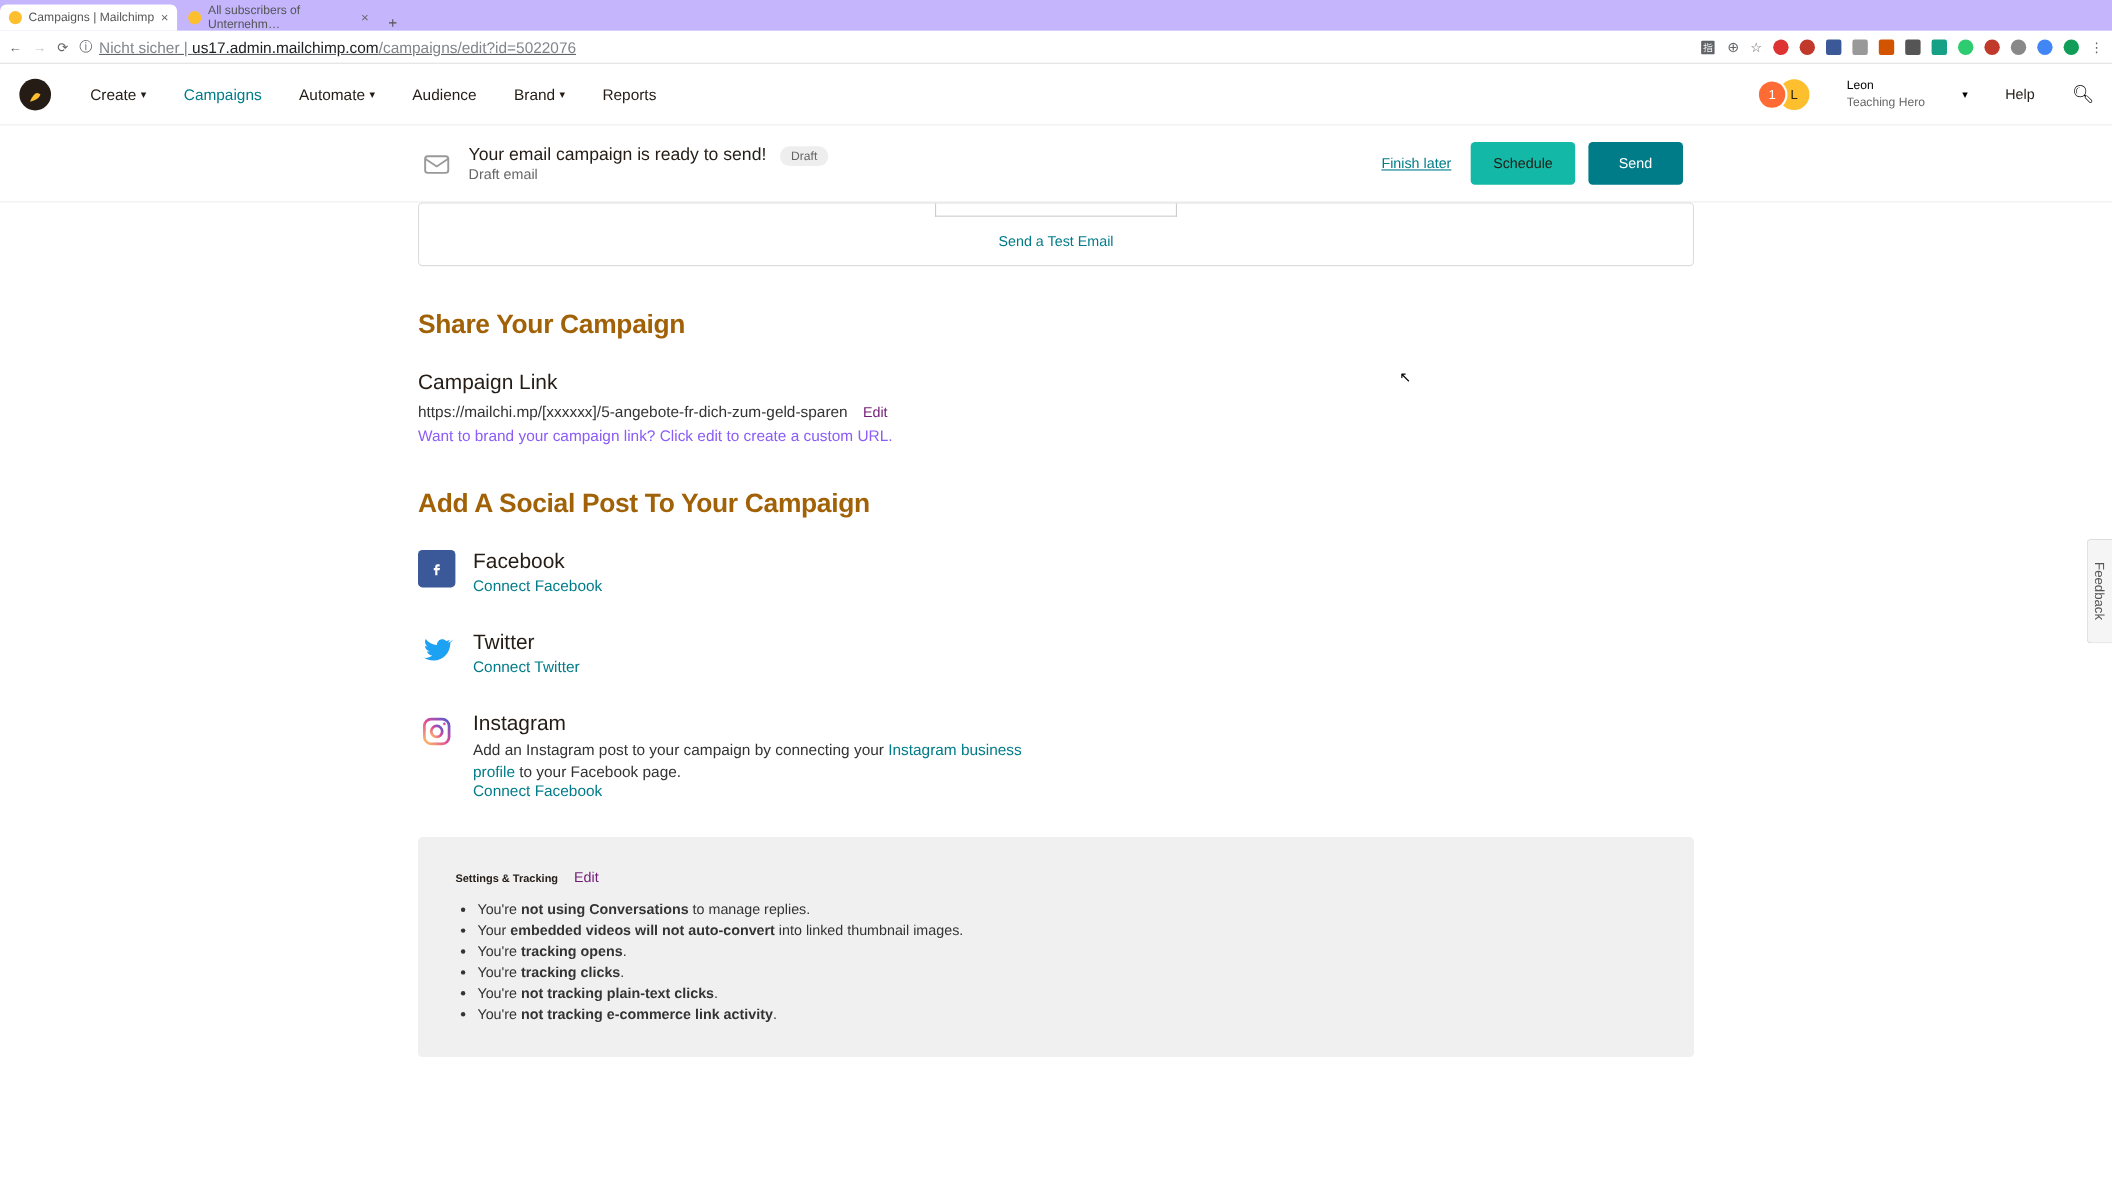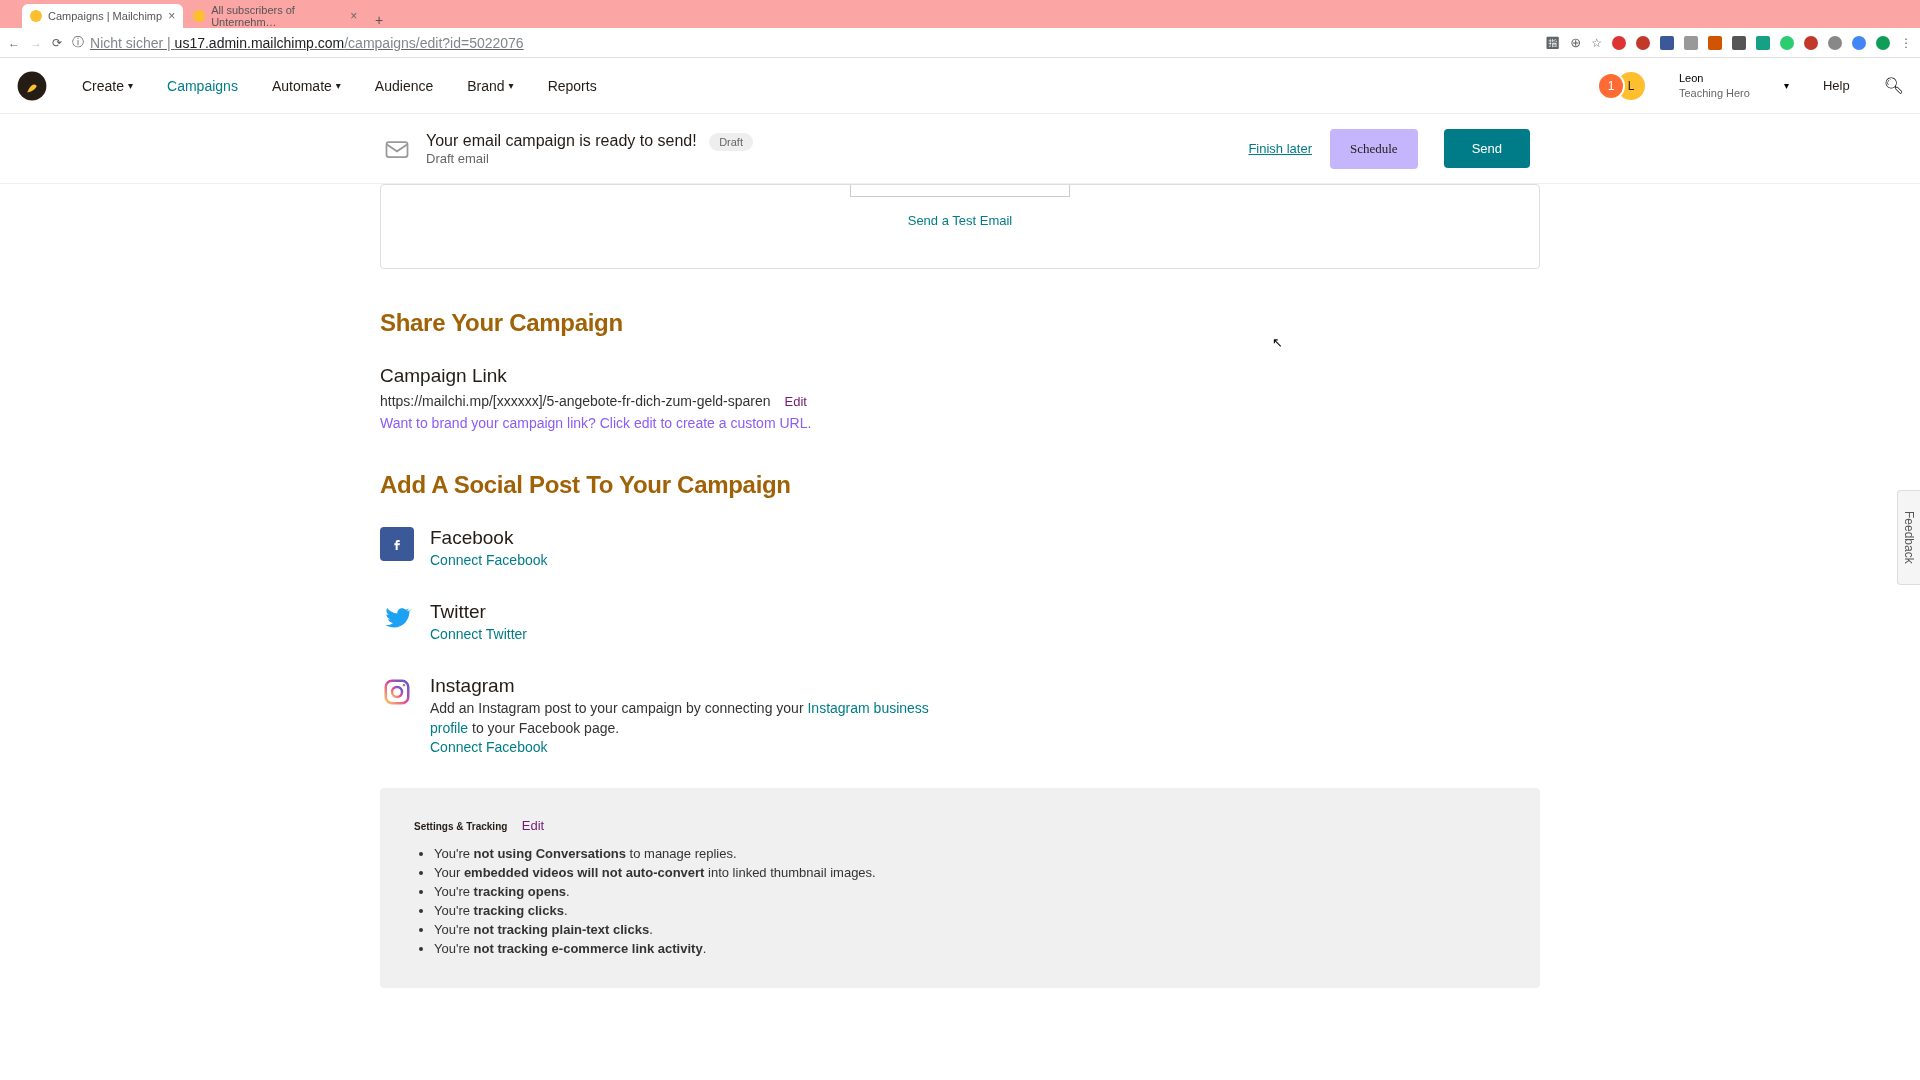--- a/index.html
+++ b/index.html
@@ -1,19 +1,19 @@
 <!DOCTYPE html>
 <html><head>
 <meta charset="utf-8">
 <style>
 * { margin: 0; padding: 0; box-sizing: border-box; font-family: -apple-system, BlinkMacSystemFont, "Segoe UI", Helvetica, Arial, sans-serif; }
 body { background: #fff; width: 1920px; height: 1080px; overflow: hidden; position: relative; }
 
 
-.browser-tabs { height: 28px; background: #fca5a5; display: flex; align-items: flex-end; padding-left: 22px; }
+.browser-tabs { height: 28px; background: #c4b5fd; display: flex; align-items: flex-end; padding-left: 0; }
 .tab { height: 24px; background: #fff; border-radius: 6px 6px 0 0; display: flex; align-items: center; padding: 0 8px; font-size: 11px; color: #555; margin-right: 2px; max-width: 180px; gap: 6px; }
 .tab.inactive { background: transparent; }
 .tab-favicon { width: 12px; height: 12px; background: #fdbf2d; border-radius: 50%; flex-shrink: 0; }
 .tab-close { font-size: 12px; color: #666; }
 .tab-new { width: 24px; display: flex; align-items: center; justify-content: center; font-size: 14px; color: #555; }
 .browser-bar { height: 30px; background: #fff; border-bottom: 1px solid #e0e0e0; display: flex; align-items: center; padding: 0 8px; gap: 10px; font-size: 12px; color: #606367; }
 .nav-icons { display: flex; gap: 10px; align-items: center; }
 .url-area { display: flex; align-items: center; gap: 6px; flex: 1; }
 .url-text { font-size: 14px; text-decoration: underline; }
 .url-prefix { color: #80868b; }
@@ -35,28 +35,28 @@
 .help-link { font-size: 13px; color: #241c15; }
 
 
 .sub-header { height: 70px; border-bottom: 1px solid #eee; display: flex; align-items: center; padding: 0 40px; }
 .sub-header-icon { width: 34px; height: 34px; display:flex; align-items:center; justify-content:center; margin-left:340px; margin-right:12px; }
 .sub-title { font-size: 16px; color: #241c15; }
 .sub-subtitle { font-size: 13px; color: #666; }
 .badge-draft { display: inline-block; background: #eee; color: #666; font-size: 11px; padding: 3px 10px; border-radius: 12px; margin-left: 8px; }
 .sub-spacer { flex: 1; }
 .link-finish { color: #007C89; font-size: 13px; text-decoration: underline; margin-right: 18px; }
-.btn-schedule { background: #c4b5fd; border: none; padding: 12px 20px; font-size: 13px; border-radius: 4px; margin-right: 26px; color: #241c15; font-family: Liberation Serif, serif; }
+.btn-schedule { background: #14b8a6; border: none; padding: 12px 20px; font-size: 13px; border-radius: 4px; margin-right: 12px; color: #241c15; }
 .btn-send { background: #007C89; color: #fff; border: none; padding: 12px 28px; font-size: 13px; border-radius: 4px; margin-right:350px; }
 
 
 .content { padding: 0 0 40px 0; display: flex; flex-direction: column; align-items: center; }
 .content-inner { width: 1160px; }
 
-.preview-box { border: 1px solid #ddd; border-radius: 4px; padding: 0 0 39px 0; margin-bottom: 40px; text-align: center; }
+.preview-box { border: 1px solid #ddd; border-radius: 4px; padding: 0 0 12px 0; margin-bottom: 40px; text-align: center; }
 .preview-inner { width: 220px; height: 12px; border: 1px solid #ccc; border-top: none; margin: 0 auto 14px auto; }
 .test-link { color: #007C89; font-size: 13px; font-weight: 500; }
 
 h2.section-title { font-size: 24px; font-weight: 700; color: #a16207; margin: 0 0 28px 0; letter-spacing: -0.3px; }
 h3.sub-section { font-size: 19px; font-weight: 400; color: #241c15; margin-bottom: 6px; }
 .campaign-url { font-size: 14px; color: #333; margin-bottom: 6px; }
 .edit-link { color: #701a75; font-size: 13px; margin-left: 10px; }
 .helper-text { font-size: 14px; color: #8b5cf6; margin-bottom: 40px; }
 
 .social-row { display: flex; gap: 16px; margin-bottom: 32px; align-items: flex-start; }

